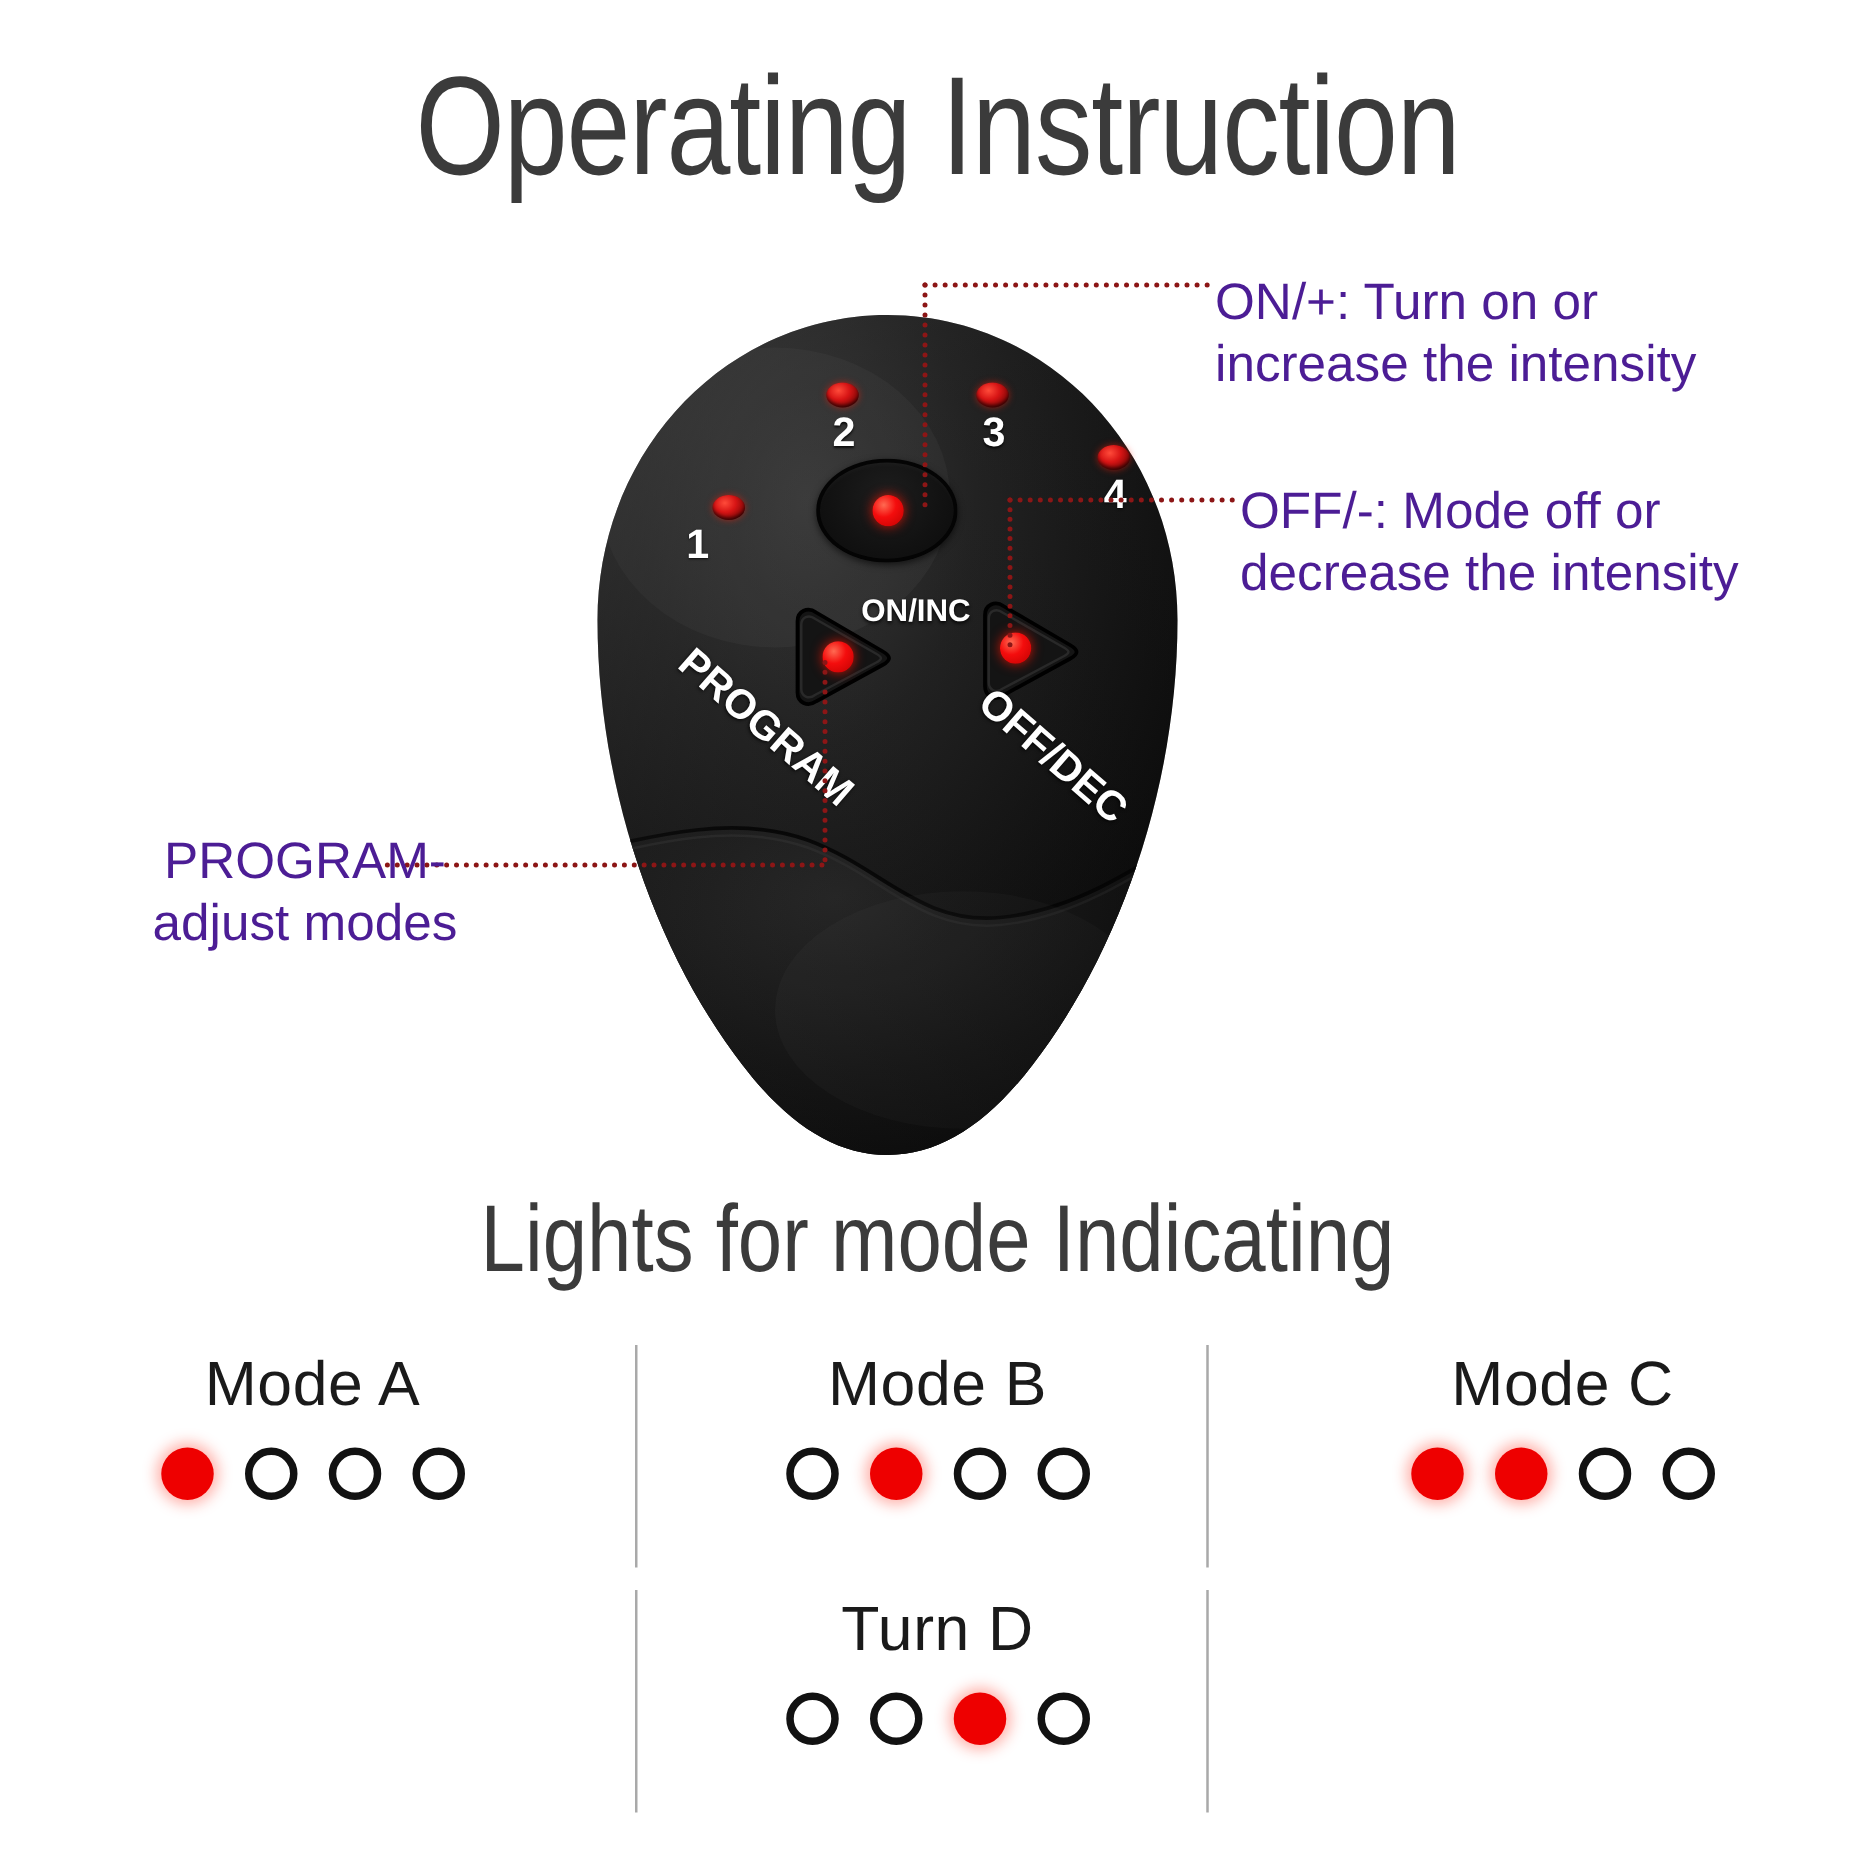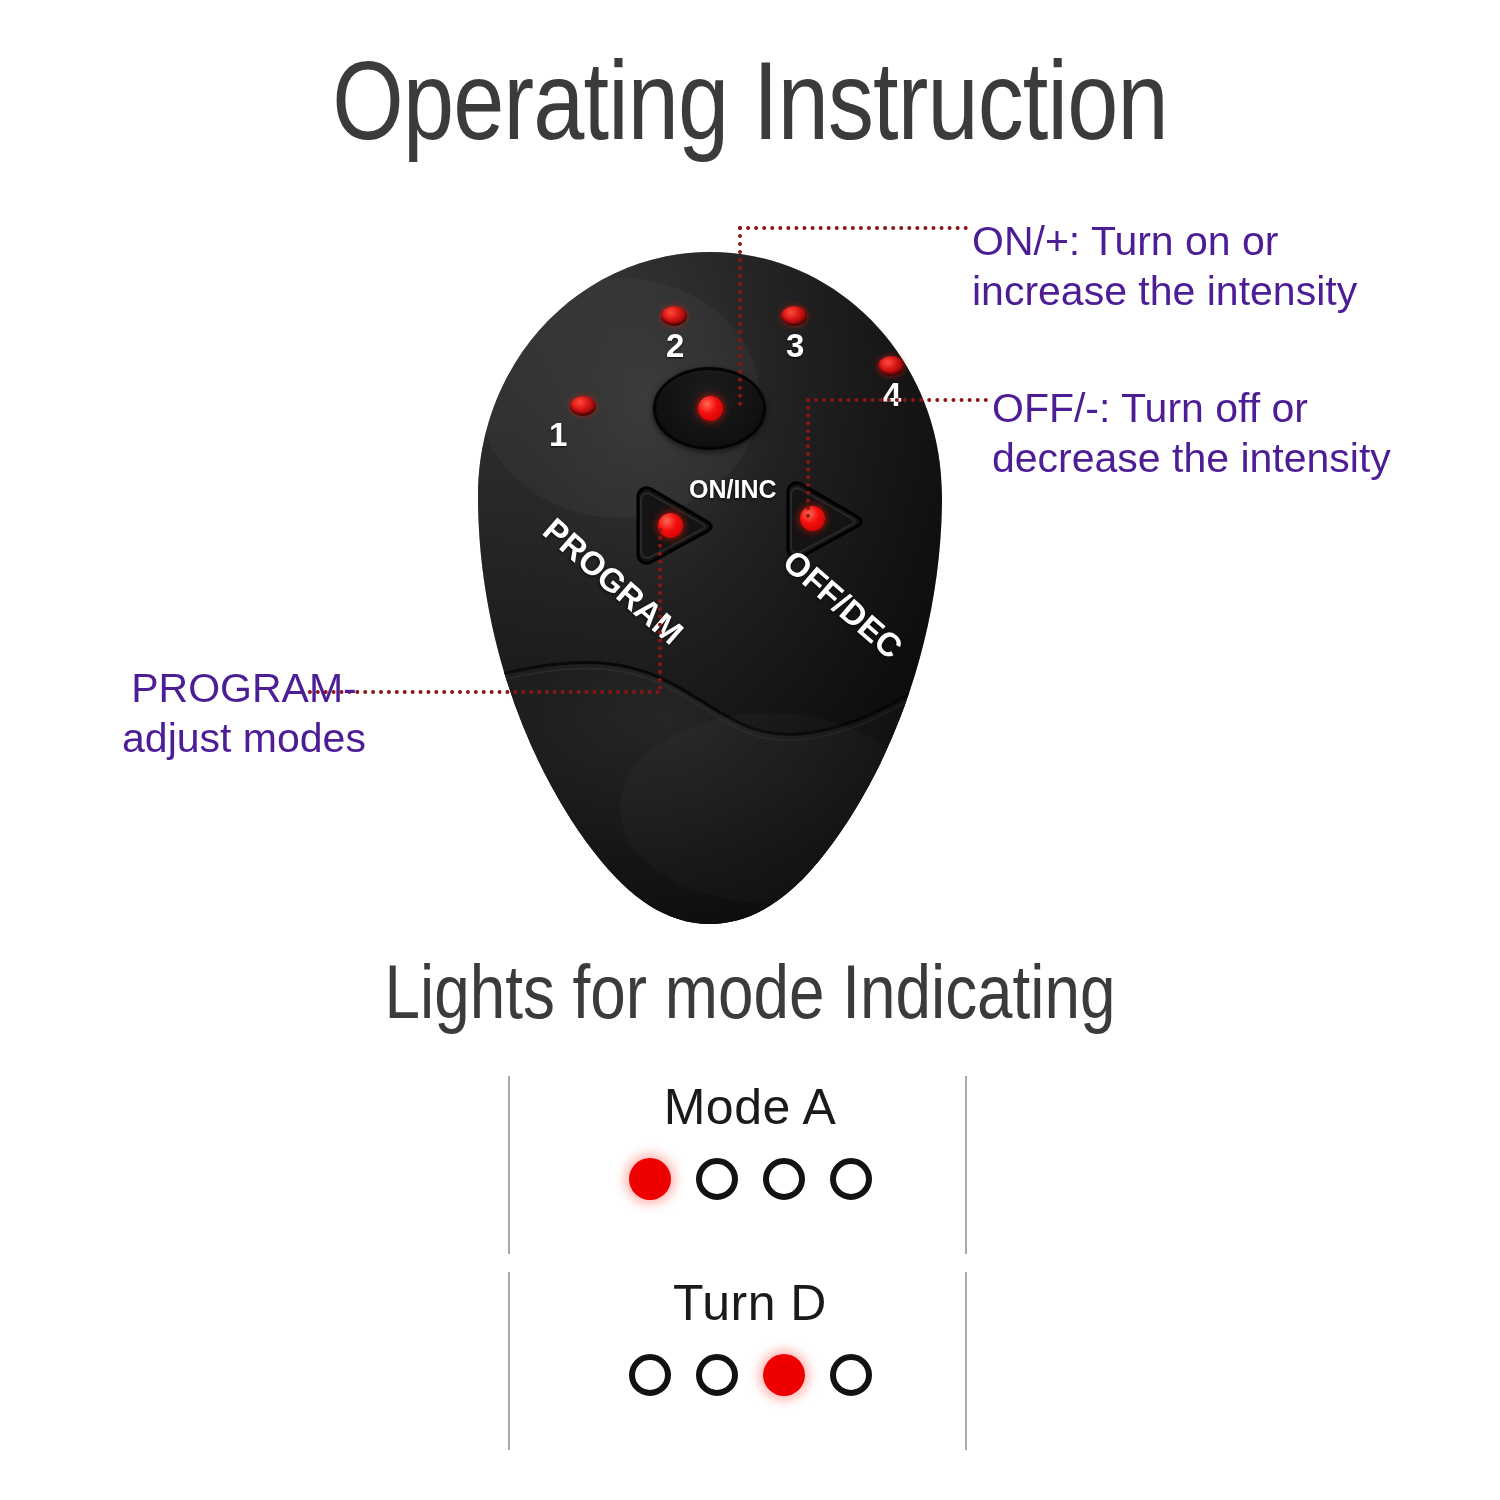--- a/index.html
+++ b/index.html
@@ -251,35 +251,53 @@
   <div class="lead h" style="left:738px;top:226px;width:230px;"></div>
 
   <div class="lead v" style="left:806px;top:398px;height:120px;"></div>
   <div class="lead h" style="left:806px;top:398px;width:182px;"></div>
 
   <div class="lead v" style="left:658px;top:528px;height:162px;"></div>
   <div class="lead h" style="left:300px;top:690px;width:360px;"></div>
 
   <div class="callout" id="callout-on">ON/+: Turn on or
 increase the intensity</div>
-  <div class="callout" id="callout-off">OFF/-: Turn off or
+  <div class="callout" id="callout-off">OFF/-: Mode off or
 decrease the intensity</div>
   <div class="callout" id="callout-prog">PROGRAM-
 adjust modes</div>
 
   <div class="subtitle">Lights for mode Indicating</div>
 
   <div id="modes">
 
     <div class="mode-row" id="mode-row-0">
       <div class="mode-cell">
         <div class="mode-label">Mode A</div>
         <div class="led-row">
           <span class="led on"></span>
           <span class="led off"></span>
+          <span class="led off"></span>
+          <span class="led off"></span>
+        </div>
+      </div>
+      <div class="mode-cell">
+        <div class="mode-label">Mode B</div>
+        <div class="led-row">
+          <span class="led off"></span>
+          <span class="led on"></span>
+          <span class="led off"></span>
+          <span class="led off"></span>
+        </div>
+      </div>
+      <div class="mode-cell">
+        <div class="mode-label">Mode C</div>
+        <div class="led-row">
+          <span class="led on"></span>
+          <span class="led on"></span>
           <span class="led off"></span>
           <span class="led off"></span>
         </div>
       </div>
       <div class="divider" id="div-r0-1"></div>
       <div class="divider" id="div-r0-2"></div>
     </div>
 
     <div class="mode-row" id="mode-row-1">
       <div class="mode-cell">

